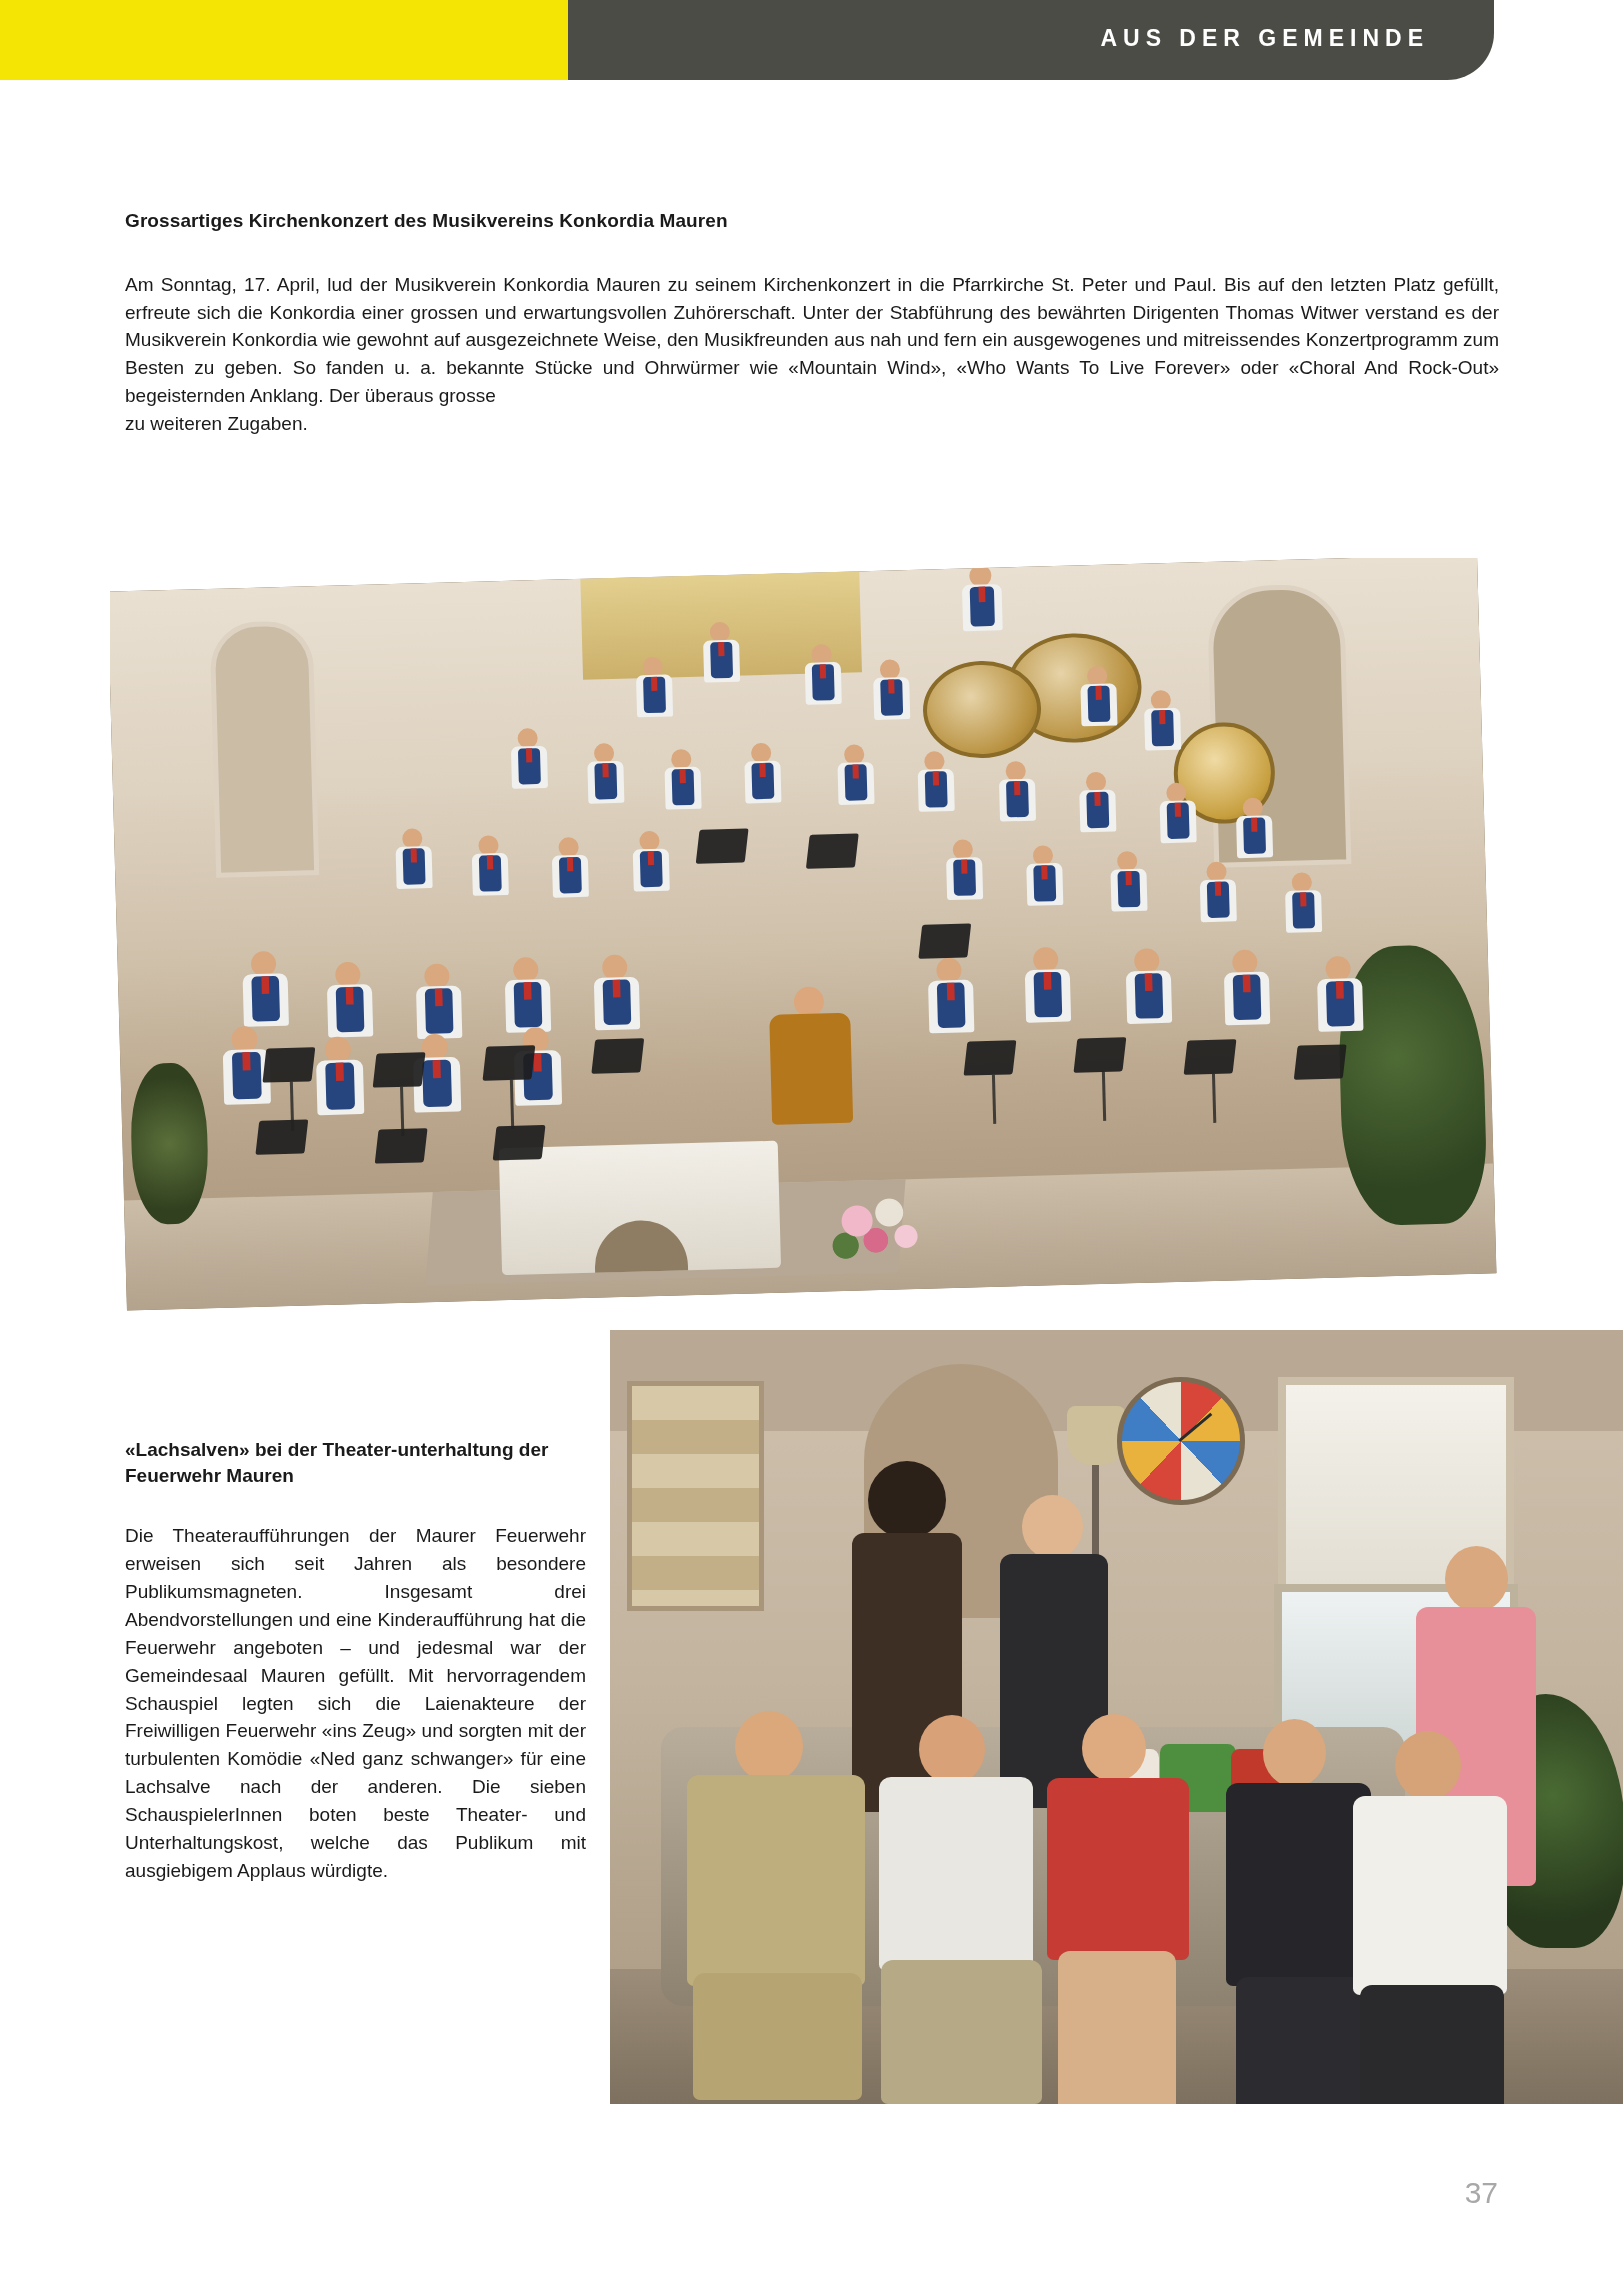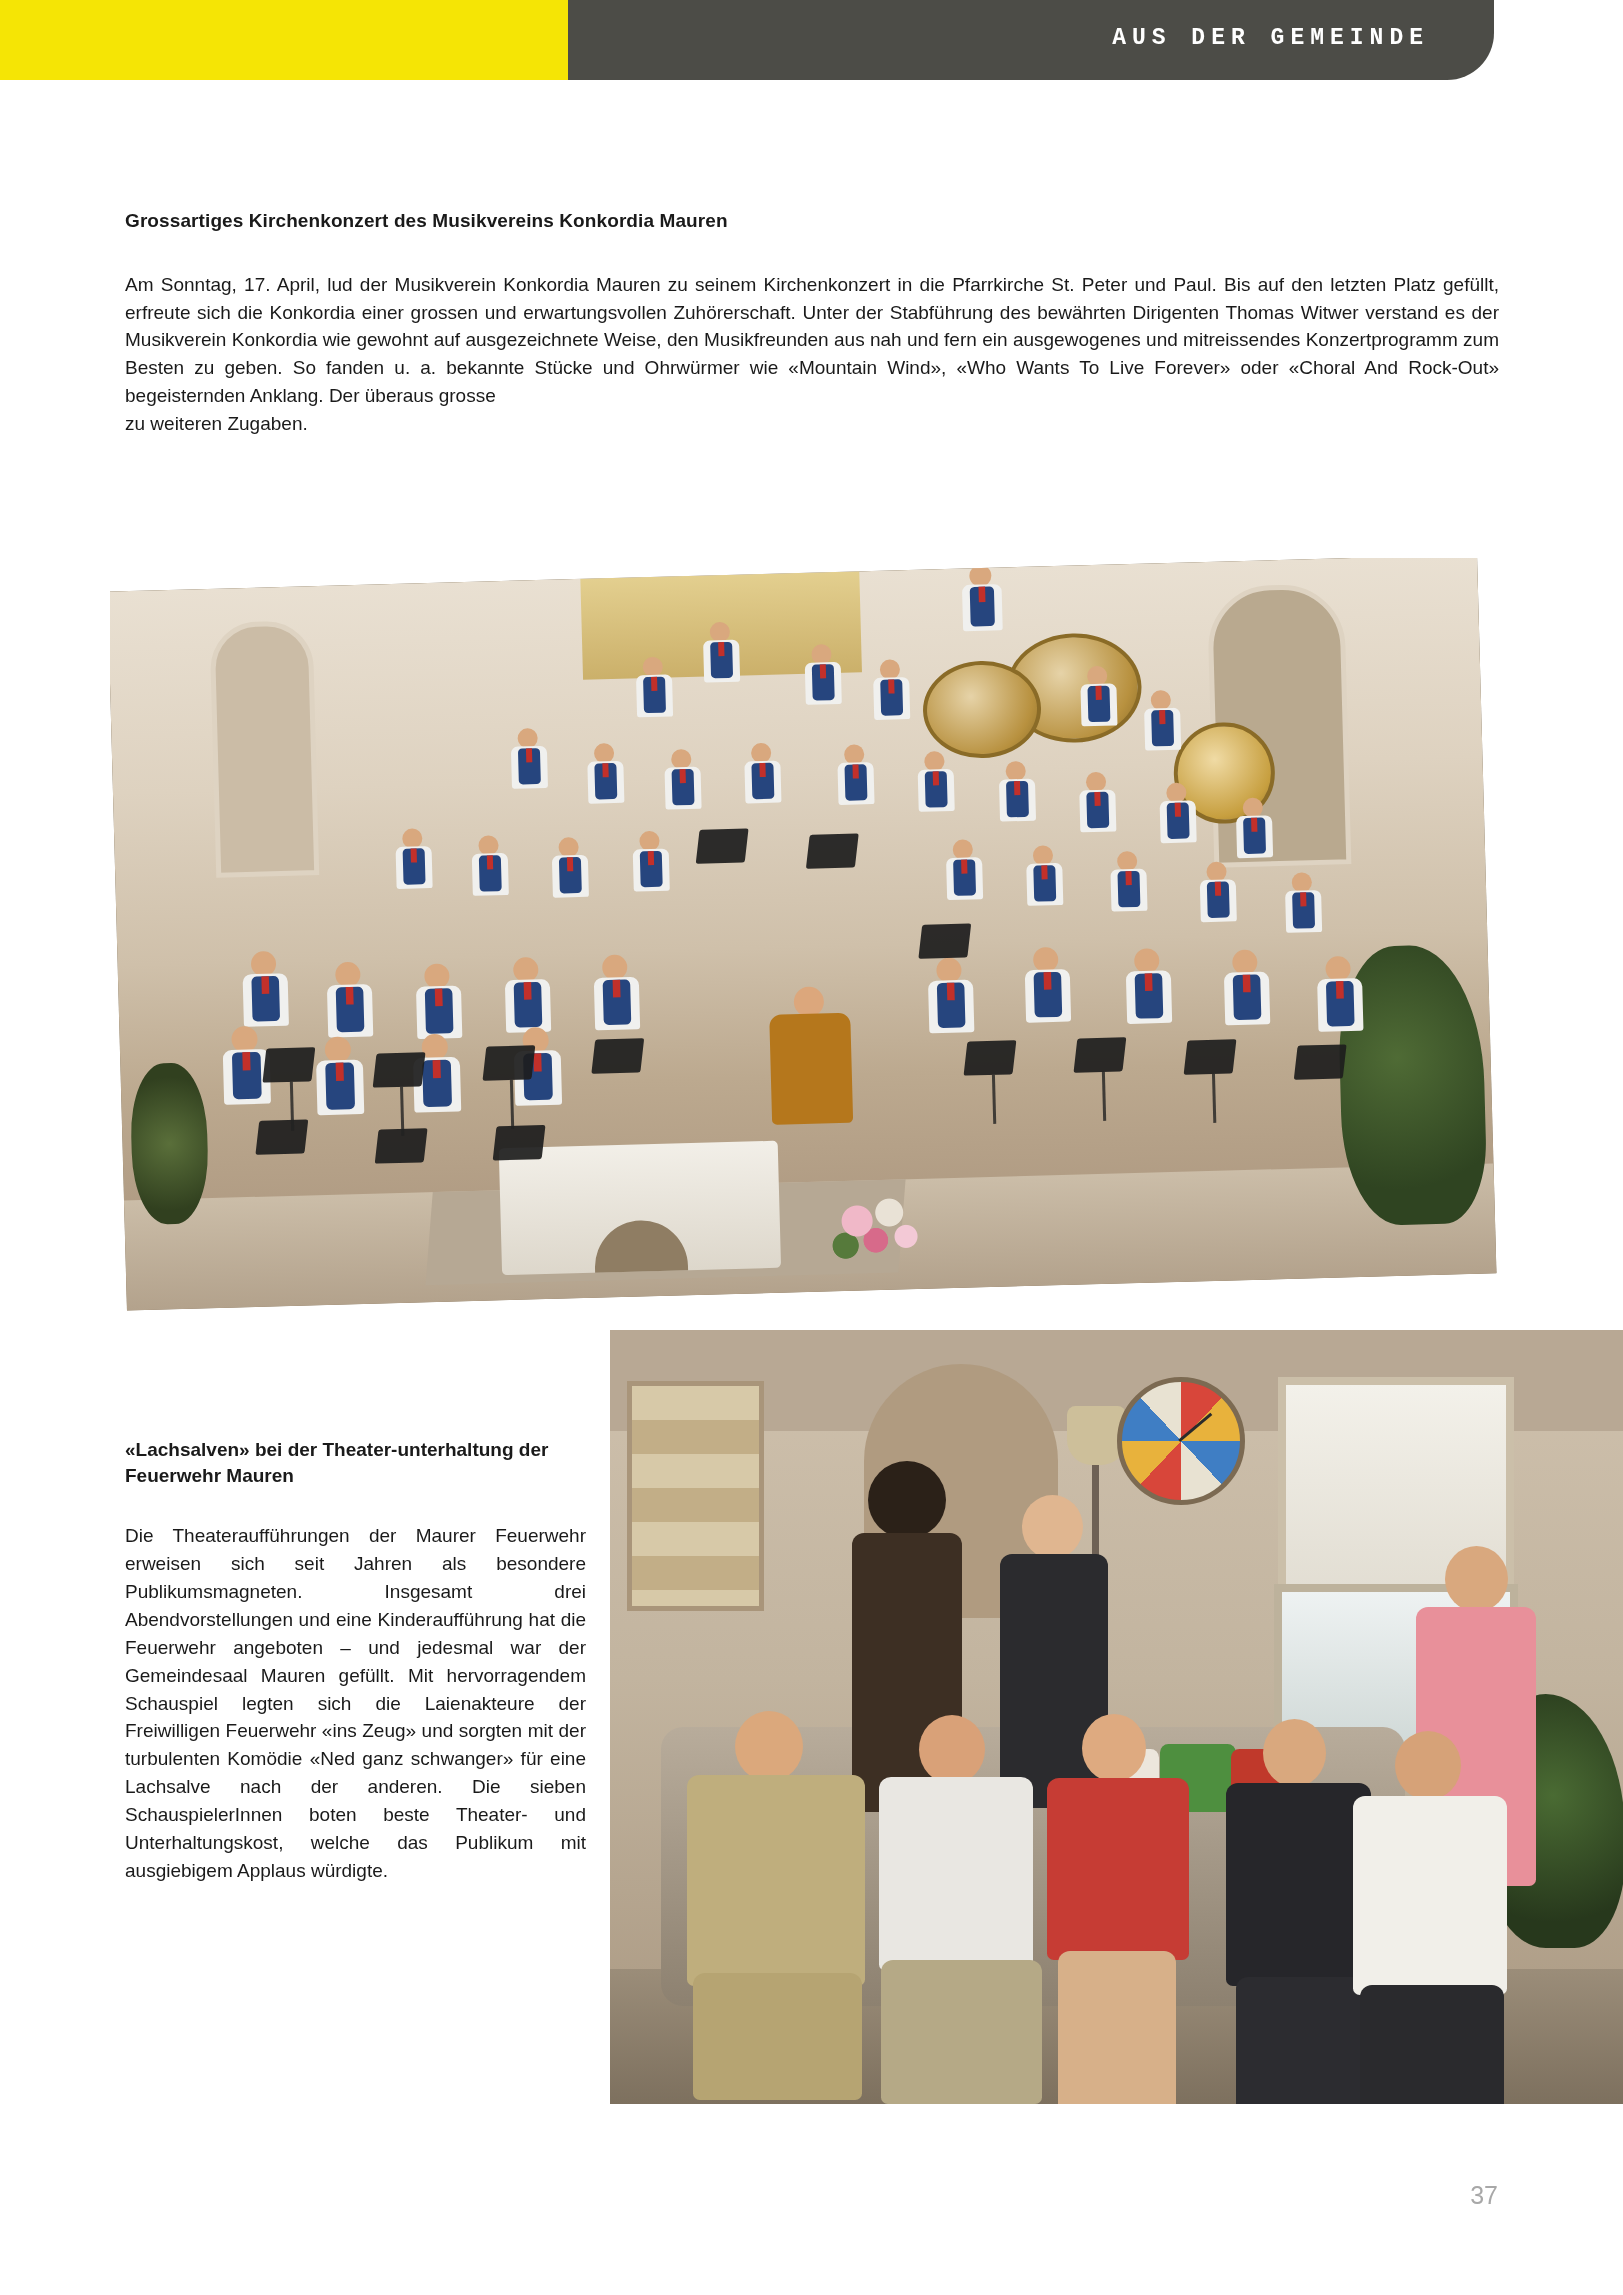--- a/index.html
+++ b/index.html
@@ -42,21 +42,20 @@
   }
   .header-title {
     position: absolute;
     top: 25px;
     right: 194px;
     color: #ffffff;
     font-size: 23px;
     font-weight: bold;
     letter-spacing: 6px;
     white-space: nowrap;
-    font-family: Liberation Mono, monospace;
   }
 
   
   .article1-title {
     position: absolute;
     left: 125px;
     top: 210px;
     width: 1370px;
     font-size: 19px;
     font-weight: bold;
@@ -308,21 +307,21 @@
   }
   .actor { position:absolute; }
   .actor .a-head { position:absolute; border-radius:50%; }
   .actor .a-body { position:absolute; border-radius:12px 12px 6.8px 6.8px; }
 
   
   .page-number {
     position: absolute;
     right: 125px;
     bottom: 85px;
-    font-size: 25px;
+    font-size: 30px;
     color: #a8a8a8;
     text-align: right;
   }
 </style>
 </head>
 <body>
 
 <div class="header">
   <div class="header-yellow"></div>
   <div class="header-dark"></div>

